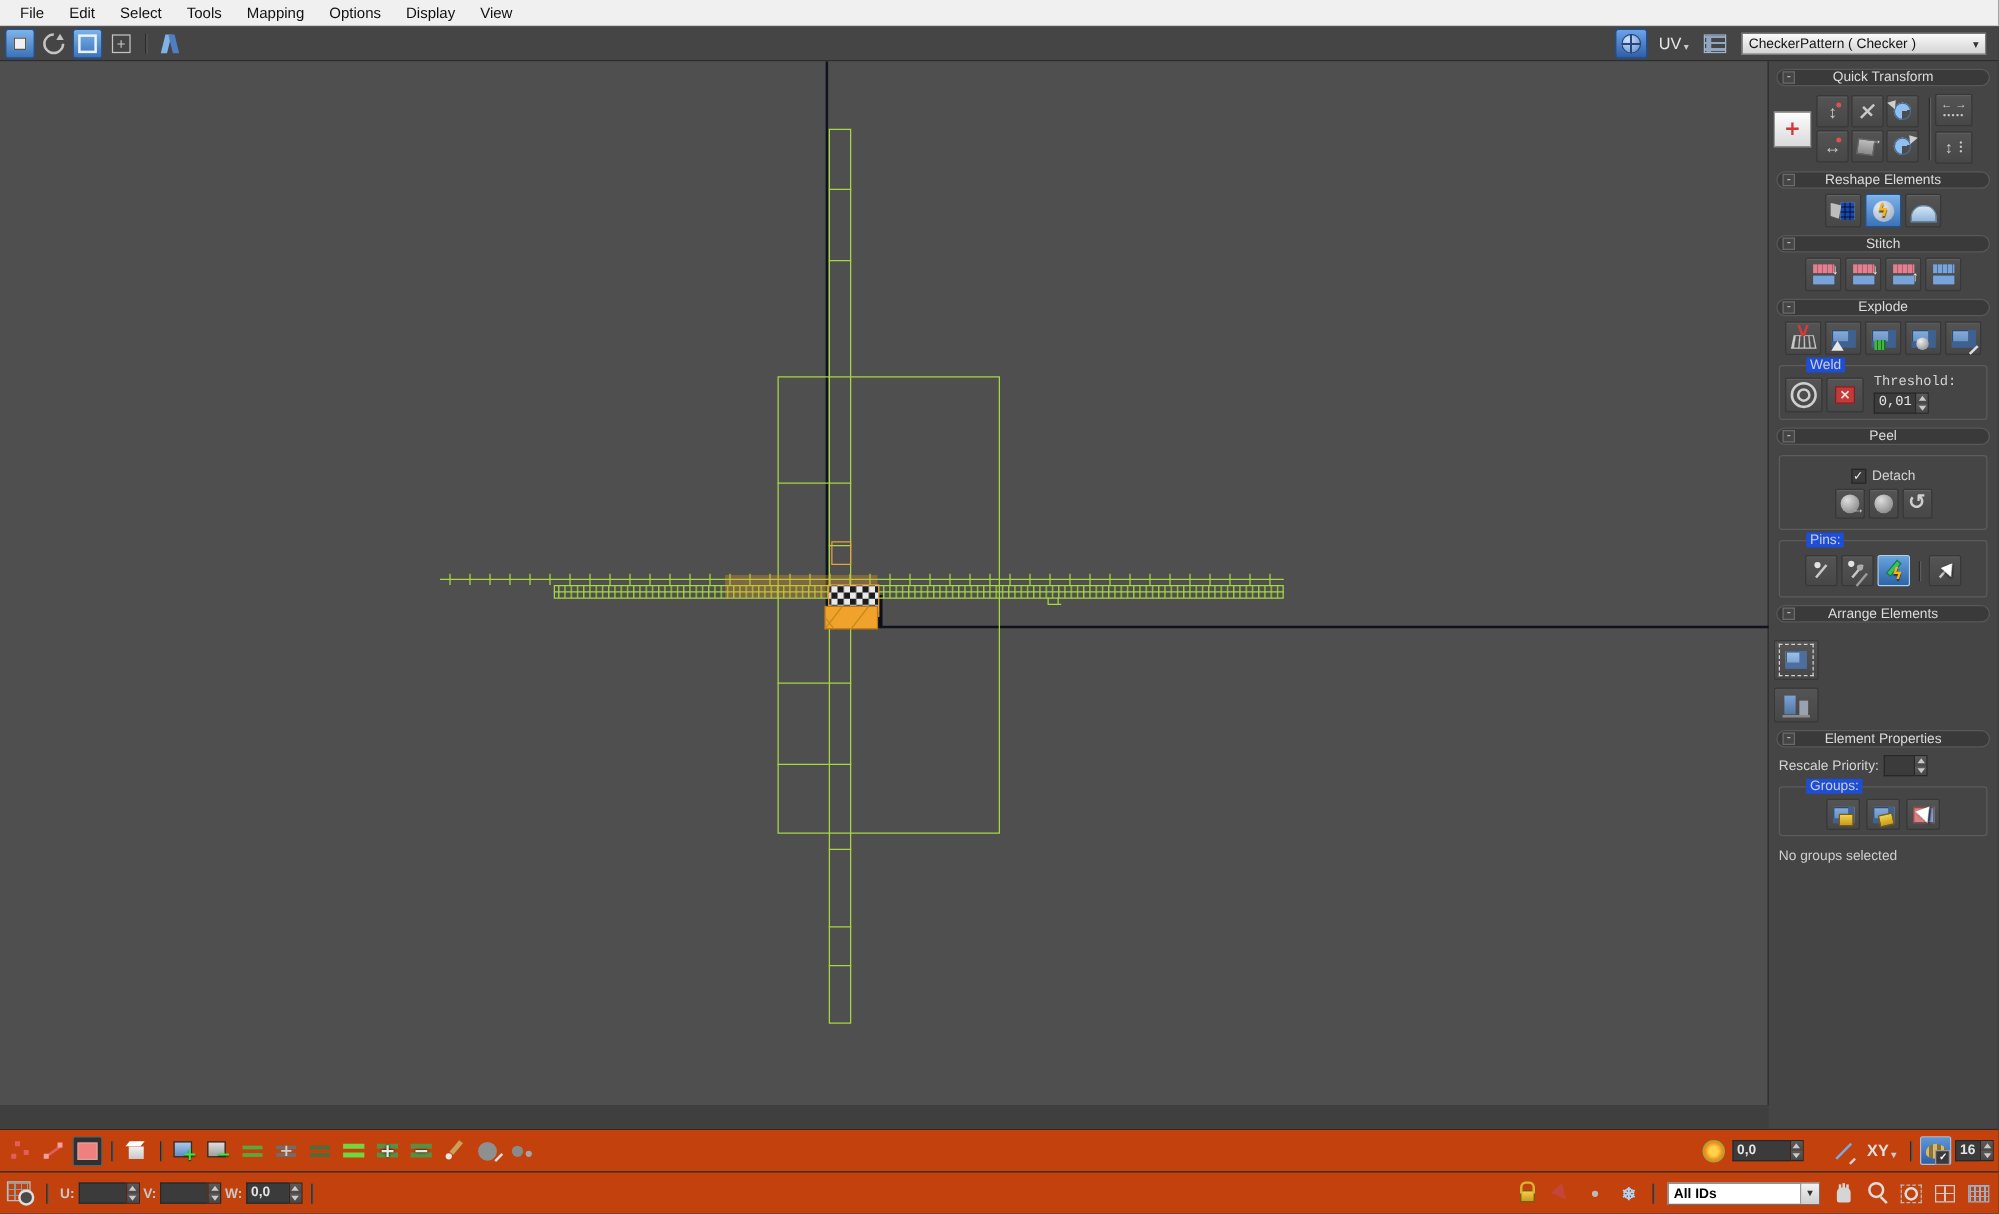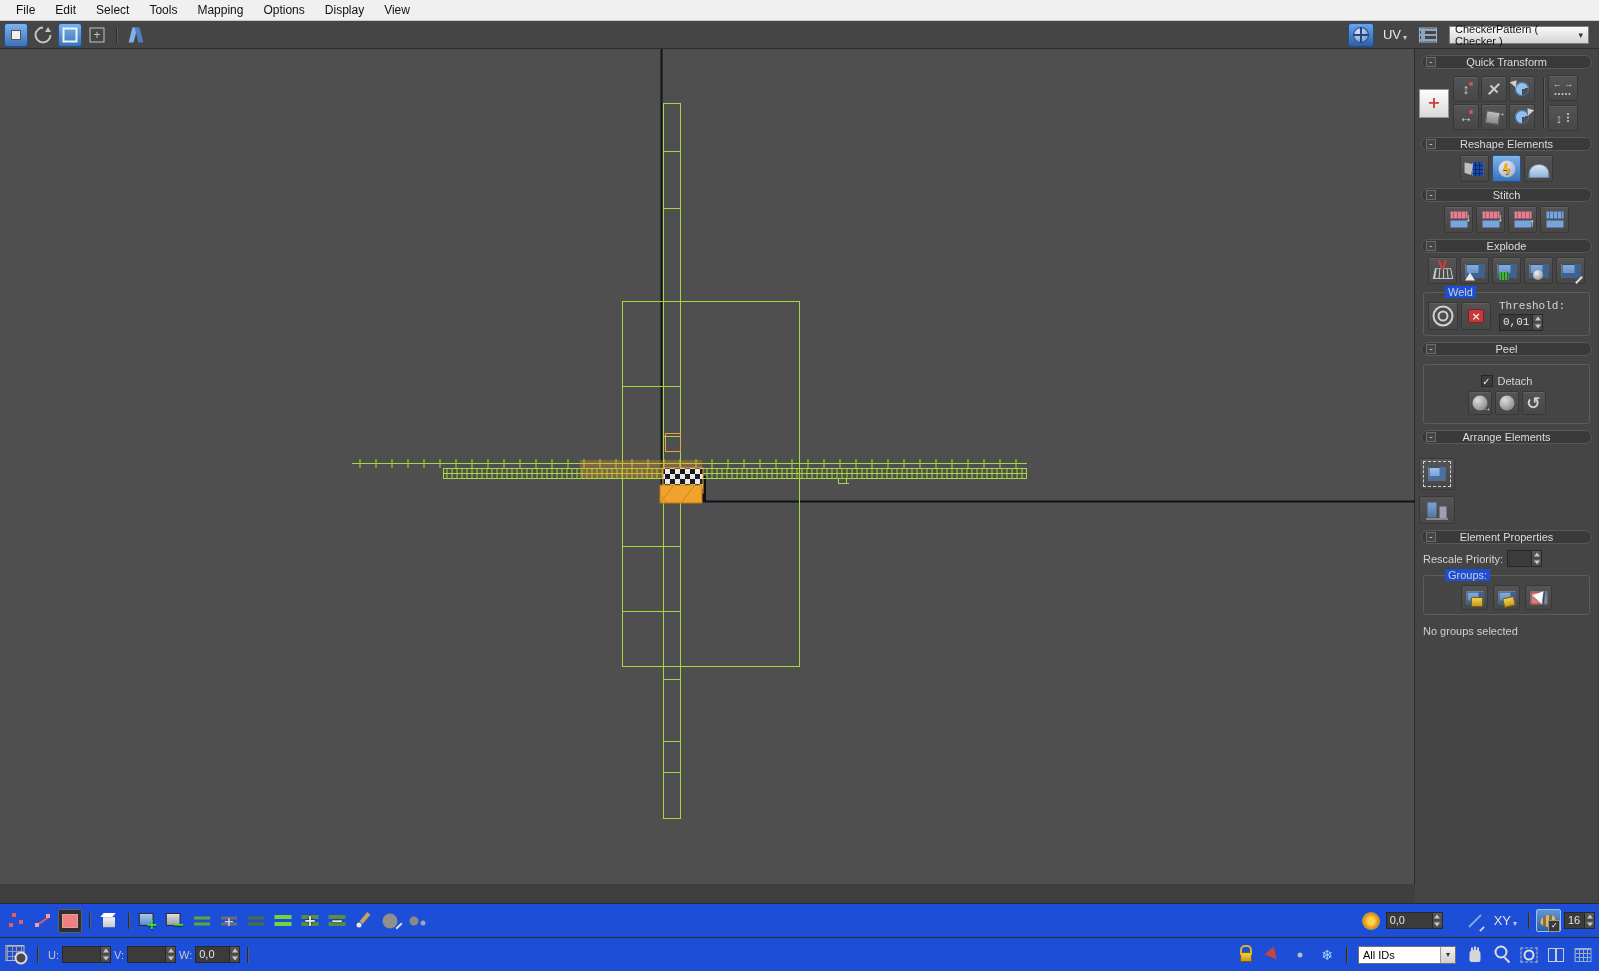--- a/index.html
+++ b/index.html
@@ -50,21 +50,21 @@
   .ico-freeform::after{content:'+';color:#c4c4c4;font-size:12px;line-height:1;}
   .ico-mirror::before{content:'';width:5px;height:15px;background:#7fb2e5;left:38%;transform:translate(-50%,-50%) skewX(-14deg);}
   .ico-mirror::after{content:'';width:5px;height:15px;background:#4f7fc0;left:64%;transform:translate(-50%,-50%) skewX(14deg);}
   .ico-texture-toggle{width:26px;height:24px;background:linear-gradient(#6ba3e8,#2d5fa8);border:1px solid #1c4f96;border-radius:3px;}
   .ico-texture-toggle::before{content:'';width:16px;height:16px;border-radius:50%;background:radial-gradient(circle at 35% 30%,#cfe2ff,#5580c0);box-shadow:inset 0 0 0 1px #23477e;}
   .ico-texture-toggle::after{content:'';width:16px;height:16px;border-radius:50%;
     background:linear-gradient(90deg,transparent 46%,#23477e 46% 54%,transparent 54%),linear-gradient(transparent 46%,#23477e 46% 54%,transparent 54%);}
   .uvlbl{color:#e8e8e8;font-size:13px;display:inline-flex;align-items:flex-end;margin:0 6px;}
   .ico-options-list::before{content:'';width:16px;height:13px;border:1px solid #9fb4cc;background:repeating-linear-gradient(#8fa6c0 0 2px,transparent 2px 5px);}
   .ico-options-list::after{content:'';width:4px;height:13px;background:#8fa6c0;left:30%;}
-  .ddl{height:18px;width:140px;margin:0 6px;background:linear-gradient(#fafafa,#d3d3d3);border:1px solid #7c7c7c;
+  .ddl{height:18px;width:196px;margin:0 6px;background:linear-gradient(#fafafa,#d3d3d3);border:1px solid #7c7c7c;
     display:inline-flex;align-items:center;justify-content:space-between;font-size:11px;color:#111;padding:0 5px;}
   .ddl .ddlarrow{color:#333;font-size:9px;}
 
   
   .main{flex:1;display:flex;min-height:0;}
   .viewport{width:1415px;height:835px;background:#4f4f4f;position:relative;border-right:1px solid #2a2a2a;}
   .panel{width:183px;background:#454545;font-size:11px;color:#d4d4d4;overflow:hidden;}
 
   
   .sec-h{height:14px;margin:6px 6px 3px;background:#3a3a3a;border:1px solid #585858;border-radius:7px;
@@ -195,21 +195,21 @@
   .ico-group-lock::after,.ico-group-unlock::after{content:'';width:10px;height:8px;background:linear-gradient(#f2d24b,#c79a1e);
     border:1px solid #7a5c10;left:60%;top:70%;border-radius:1px;}
   .ico-group-unlock::after{transform:translate(-50%,-50%) rotate(-12deg);}
   .ico-group-select::before{content:'';width:17px;height:13px;background:linear-gradient(90deg,#d87f7f 0 55%,#7fa6d8 55%);
     box-shadow:inset 0 0 0 1px #8a4a4a;}
   .ico-group-select::after{content:'';border:6px solid transparent;border-top:12px solid #fff;transform:translate(-50%,-35%) rotate(-20deg);
     left:60%;top:55%;filter:drop-shadow(1px 1px 1px #000);}
   .ep-status{margin:10px 8px;color:#cfcfcf;}
 
   
-  .bbar,.sbar{height:34px;background:#1d4ed8;border-top:1px solid #2a2a2a;display:flex;align-items:center;padding:0 4px;color:#d0d0d0;font-size:11px;}
+  .bbar,.sbar{height:34px;background:#c2410c;border-top:1px solid #2a2a2a;display:flex;align-items:center;padding:0 4px;color:#d0d0d0;font-size:11px;font-weight:bold;}
   .bleft,.bright,.sleft,.sright{display:flex;align-items:center;gap:3px;}
   .ico-vertex::before{content:'';width:4px;height:4px;background:#e25e5e;box-shadow:7px 7px 0 #e25e5e,-3px 10px 0 #e25e5e;top:26%;left:42%;}
   .ico-edge::before{content:'';width:15px;height:2px;background:#e25e5e;transform:translate(-50%,-50%) rotate(-35deg);}
   .ico-edge::after{content:'';width:4px;height:4px;background:#f0a0a0;left:26%;top:70%;box-shadow:11px -9px 0 #f0a0a0;}
   .ico-polygon{background:#303030;border:1px solid #606060;border-radius:2px;}
   .ico-polygon::before{content:'';width:14px;height:12px;background:#f07f7f;border:1px solid #d9a0a0;}
   .ico-element::before{content:'';width:12px;height:10px;background:linear-gradient(#f2f2f2,#c8c8c8);transform:translate(-50%,-38%);}
   .ico-element::after{content:'';width:12px;height:4px;background:#fff;transform:translate(-58%,-50%) skewX(-40deg);top:26%;}
   .ico-grow::before{content:'';width:13px;height:11px;background:linear-gradient(#a9c9ec,#5e8cc4);border:1px solid #2f2f2f;transform:translate(-62%,-62%);}
   .ico-grow::after{content:'+';color:#46e046;font:bold 14px/1 "DejaVu Sans",sans-serif;left:66%;top:64%;text-shadow:0 1px 1px #0a3a0a;}
@@ -253,21 +253,21 @@
   .ico-pan::before{content:'';width:11px;height:12px;background:#d5d5d5;border-radius:4px 4px 2px 2px;top:58%;}
   .ico-pan::after{content:'';width:2px;height:5px;background:#d5d5d5;top:28%;box-shadow:-3px 1px 0 #d5d5d5,3px 1px 0 #d5d5d5;}
   .ico-zoom::before{content:'';width:9px;height:9px;border:2px solid #ddd;border-radius:50%;left:44%;top:40%;}
   .ico-zoom::after{content:'';width:2px;height:7px;background:#ddd;transform:translate(-50%,-50%) rotate(-45deg);left:72%;top:72%;}
   .ico-zoom-region::before{content:'';width:15px;height:13px;border:1px dashed #bbb;}
   .ico-zoom-region::after{content:'';width:7px;height:7px;border:2px solid #ddd;border-radius:50%;}
   .ico-zoom-extents::before{content:'';width:14px;height:12px;border:1px solid #ccc;
     background:linear-gradient(90deg,transparent 46%,#ccc 46% 54%,transparent 54%),linear-gradient(transparent 46%,#ccc 46% 54%,transparent 54%);}
   .ico-uvw-grid::before{content:'';width:15px;height:12px;border:1px solid #9ab0c8;
     background:repeating-linear-gradient(90deg,#9ab0c8 0 1px,transparent 1px 4px),repeating-linear-gradient(#9ab0c8 0 1px,transparent 1px 4px);}
-  .combo{height:18px;width:98px;background:#fff;border:1px solid #707070;display:inline-flex;align-items:center;justify-content:space-between;color:#000;font-size:11px;padding-left:4px;margin:0 4px;}
+  .combo{height:18px;width:122px;background:#fff;border:1px solid #707070;display:inline-flex;align-items:center;justify-content:space-between;color:#000;font-size:11px;padding-left:4px;margin:0 4px;}
   .combo .cbtn{width:15px;height:16px;background:linear-gradient(#f2f2f2,#cfcfcf);border-left:1px solid #9a9a9a;display:flex;align-items:center;justify-content:center;font-size:8px;color:#333;}
 </style>
 </head>
 <body>
 
 <div class="window">
 
 
   <div class="menubar">
       <span class="mi">File</span>
@@ -437,20 +437,30 @@
           </div>
         <div class="gbox">
           <div class="cbrow" style="justify-content:center">
             <span class="cb checked"></span>
             <span class="plabel">Detach</span>
           </div>
           <div class="btnrow">
               <span class="ico ico-pelt-arrow"></span>
               <span class="ico ico-pelt"></span>
               <span class="ico ico-reset-peel"></span>
+            </div>
+        </div>
+        <div class="gbox">
+          <span class="glabel">Pins:</span>
+          <div class="btnrow pins-row">
+              <span class="ico ico-pin"></span>
+              <span class="ico ico-unpin"></span>
+              <span class="ico ico-pin-active"></span>
+              <span class="tsep"></span>
+              <span class="ico ico-pick-pin"></span>
             </div>
         </div>
       </div>
 
       <div class="sec">
         <div class="sec-h">
             <span class="collapse">-</span>
             <span>Arrange Elements</span>
           </div>
         <div class="arr-body">

